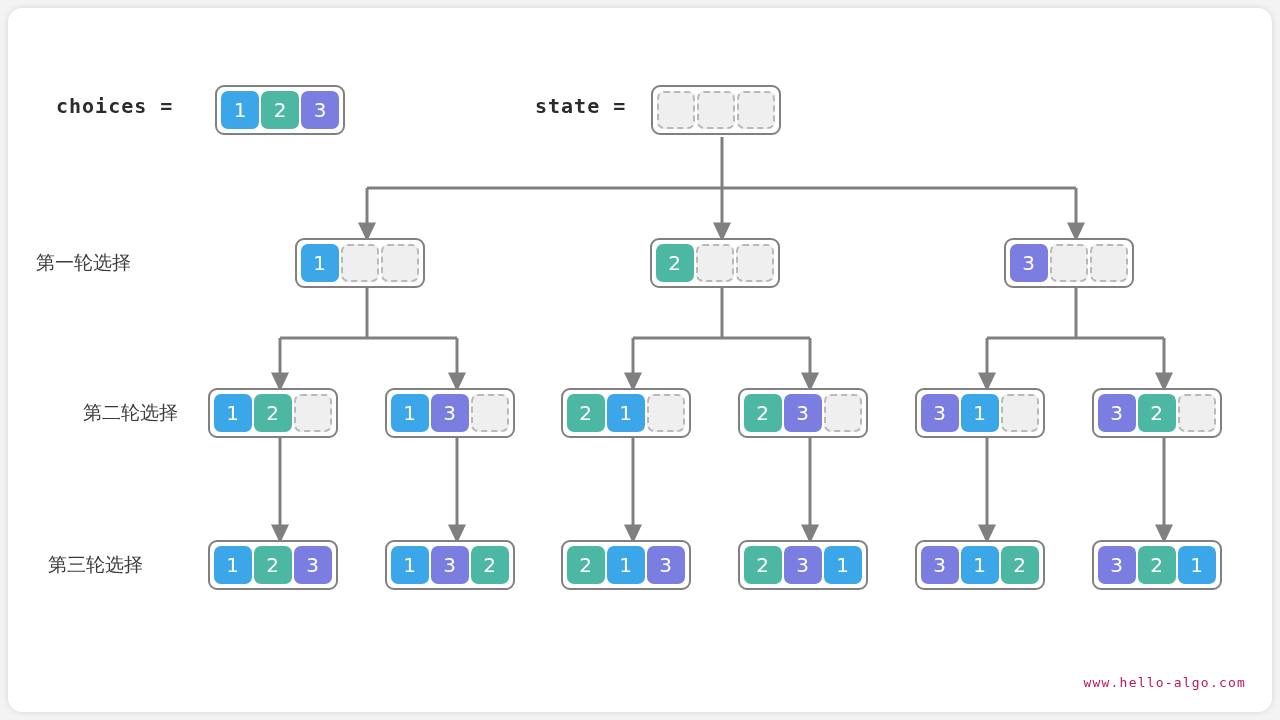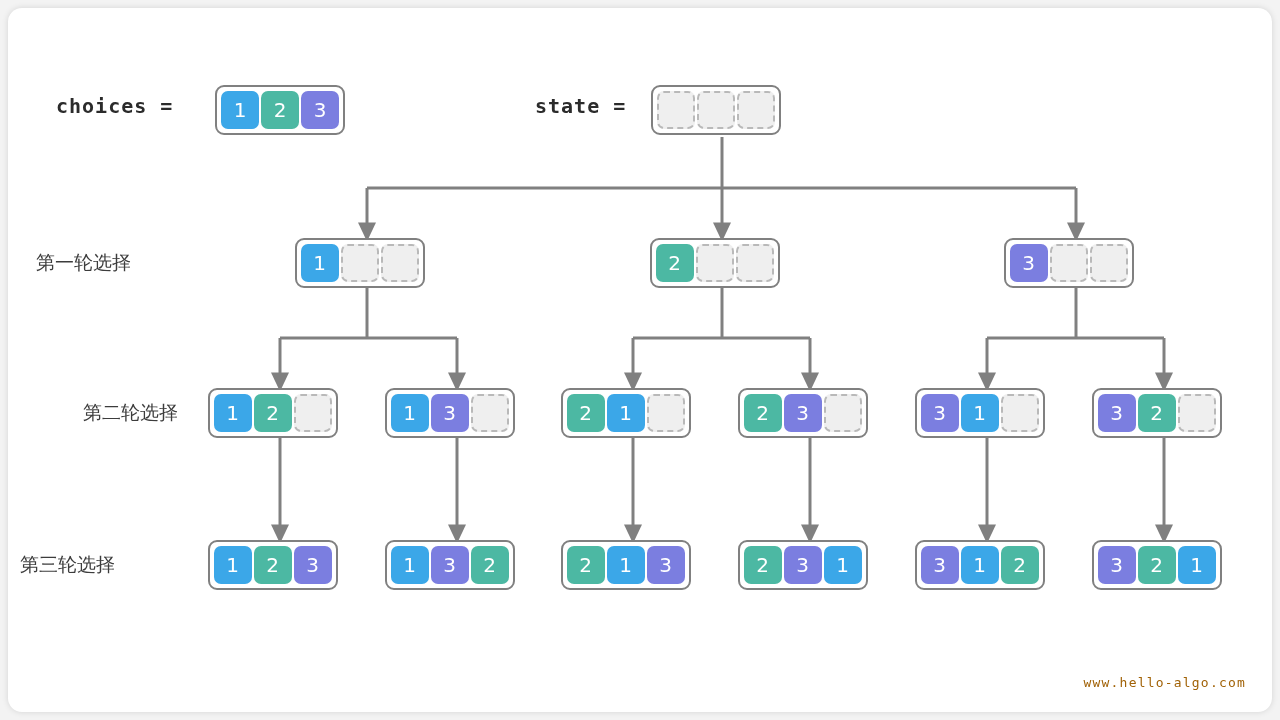--- a/index.html
+++ b/index.html
@@ -59,21 +59,21 @@
     font-size: 19px;
     color: #3c3c3c;
     white-space: nowrap;
   }
   .watermark {
     position: absolute;
     right: 34px;
     bottom: 30px;
     font-family: "DejaVu Sans Mono", "Liberation Mono", monospace;
     font-size: 13px;
-    color: #a16207;
+    color: #be185d;
     letter-spacing: 1.2px;
     white-space: nowrap;
   }
 
   
   .array {
     position: absolute;
     box-sizing: border-box;
     border: 2.5px solid #808080;
     border-radius: 9px;
@@ -159,21 +159,21 @@
       <div class="cell c3">3</div>
     </div>
   <div class="array" id="state-array" style="left:651px; top:85px;">
       <div class="cell empty"></div>
       <div class="cell empty"></div>
       <div class="cell empty"></div>
     </div>
 
   <div class="round-label" style="left:36px; top:250px;">第一轮选择</div>
   <div class="round-label" style="left:36px; top:400px;margin-left:47px;">第二轮选择</div>
-  <div class="round-label" style="left:20px; top:552px;">第三轮选择</div>
+  <div class="round-label" style="left:48px; top:552px;">第三轮选择</div>
 
   <div id="tree-nodes">
       <div class="array" style="left: 294.5px; top: 238px;">
         <div class="cell c1">1</div>
         <div class="cell empty"></div>
         <div class="cell empty"></div>
       </div>
       <div class="array" style="left: 649.5px; top: 238px;">
         <div class="cell c2">2</div>
         <div class="cell empty"></div>

